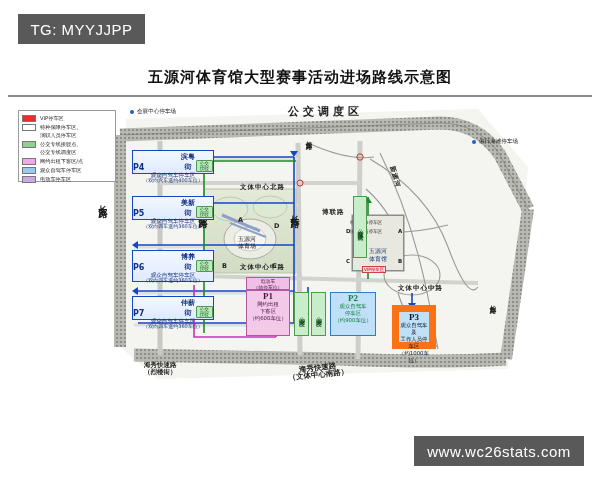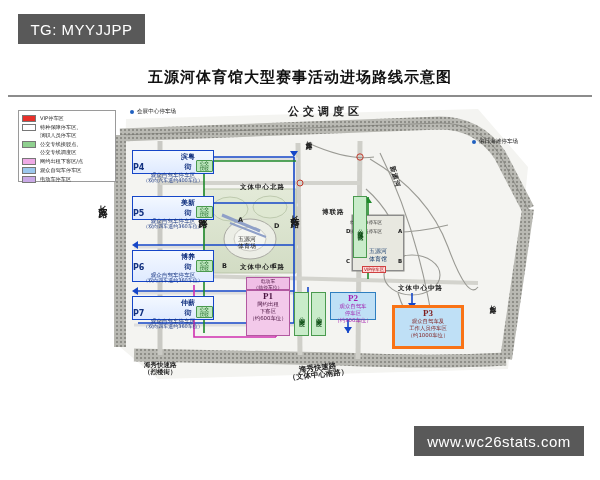--- a/index.html
+++ b/index.html
@@ -8,21 +8,21 @@
     font-family:"Liberation Sans","DejaVu Sans",sans-serif;
     position:relative;overflow:hidden;
   }
   
   .wm{
     position:absolute;background:#595959;color:#ffffff;
     display:flex;align-items:center;justify-content:center;
     letter-spacing:.5px;
   }
   #wm-top{left:18px;top:14px;width:127px;height:30px;font-size:15px;}
-  #wm-bottom{left:414px;top:426px;width:170px;height:30px;font-size:15px;}
+  #wm-bottom{left:414px;top:436px;width:170px;height:30px;font-size:15px;}
 
   
   #title{
     position:absolute;left:0;top:68px;width:600px;text-align:center;
     font-size:15px;font-weight:bold;color:#111;letter-spacing:1px;
     font-family:"DejaVu Sans",sans-serif;
   }
   #title-rule{position:absolute;left:8px;top:95px;width:584px;height:2px;background:#8c8c8c;}
 
   
@@ -66,22 +66,22 @@
   .pnote{
     position:absolute;font-size:5px;color:#11307f;font-family:"DejaVu Sans",sans-serif;
     text-align:center;white-space:nowrap;
   }
 
   
   .zblock{position:absolute;box-sizing:border-box;text-align:center;}
   .zblock .zid{font-size:9px;font-weight:bold;font-family:Liberation Serif, serif;}
   .zblock .zl{font-size:5.4px;line-height:7px;font-family:"DejaVu Sans",sans-serif;white-space:pre-line;}
   #p1{left:246px;top:290px;width:44px;height:46px;background:#f3c9ea;border:1px solid #b259a0;color:#4a1340;}
-  #p2{left:330px;top:292px;width:46px;height:28px;background:#bfe0f6;border:1px solid #2f7fc0;color:#a21caf;}
-  #p3{left:392px;top:305px;width:72px;height:44px;background:#bfe0f6;border:3px solid #f97316;color:#7f1d1d;}
+  #p2{left:330px;top:292px;width:46px;height:44px;background:#bfe0f6;border:1px solid #2f7fc0;color:#15803d;}
+  #p3{left:392px;top:305px;width:44px;height:44px;background:#bfe0f6;border:7px solid #f97316;color:#0f172a;}
   #p1-top{left:246px;top:277px;width:44px;height:13px;background:#f0bfe6;border:1px solid #b259a0;color:#4a1340;
           font-size:4.8px;line-height:6px;padding-top:1px;white-space:pre-line;}
 
   
   .busz{
     position:absolute;background:#c9ecca;border:1px solid #4a9a4f;color:#0a4a12;
     font-size:6px;font-family:"DejaVu Sans",sans-serif;box-sizing:border-box;
     display:flex;align-items:center;justify-content:center;
   }
   .busz span{writing-mode:vertical-rl;text-orientation:upright;letter-spacing:1px;}

